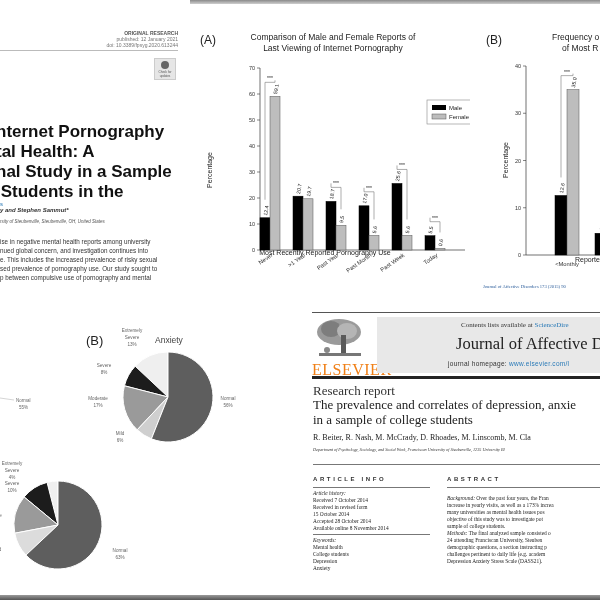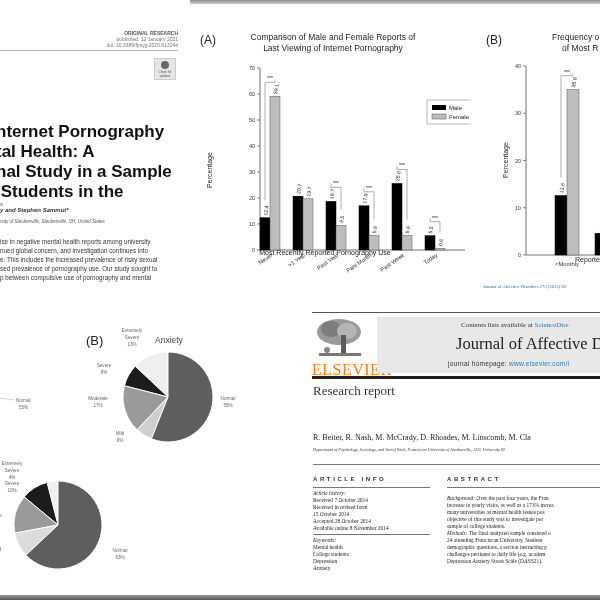--- a/index.html
+++ b/index.html
@@ -254,20 +254,22 @@
     </svg>
     <div class="word">ELSEVIER</div>
   </div>
   <div class="els-banner">
     <div class="contents"><span>Contents lists available at </span><span class="sd">ScienceDire</span></div>
     <div class="jname">Journal of Affective Disor</div>
     <div class="homepage"><span>journal homepage: </span><span class="url">www.elsevier.com/l</span></div>
   </div>
   <div class="els-rule-thick"></div>
   <div class="rtype">Research report</div>
+  <div class="rtitle">The prevalence and correlates of depression, anxie
+in a sample of college students</div>
   <div class="rauthors">R. Beiter, R. Nash, M. McCrady, D. Rhoades, M. Linscomb, M. Cla</div>
   <div class="raffil">Department of Psychology, Sociology, and Social Work, Franciscan University of Steubenville, 1235 University Bl</div>
   <div class="rule-thin" style="left:13px;top:184px;width:287px;"></div>
   <div class="sec-head" style="left:13px;top:196px;">ARTICLE INFO</div>
   <div class="sec-head" style="left:147px;top:196px;">ABSTRACT</div>
   <div class="rule-thin" style="left:13px;top:207px;width:117px;"></div>
   <div class="rule-thin" style="left:147px;top:207px;width:153px;"></div>
   <div class="info-block" style="top:210px;">
     <div class="lbl">Article history:</div>
     <div>Received 7 October 2014</div>

